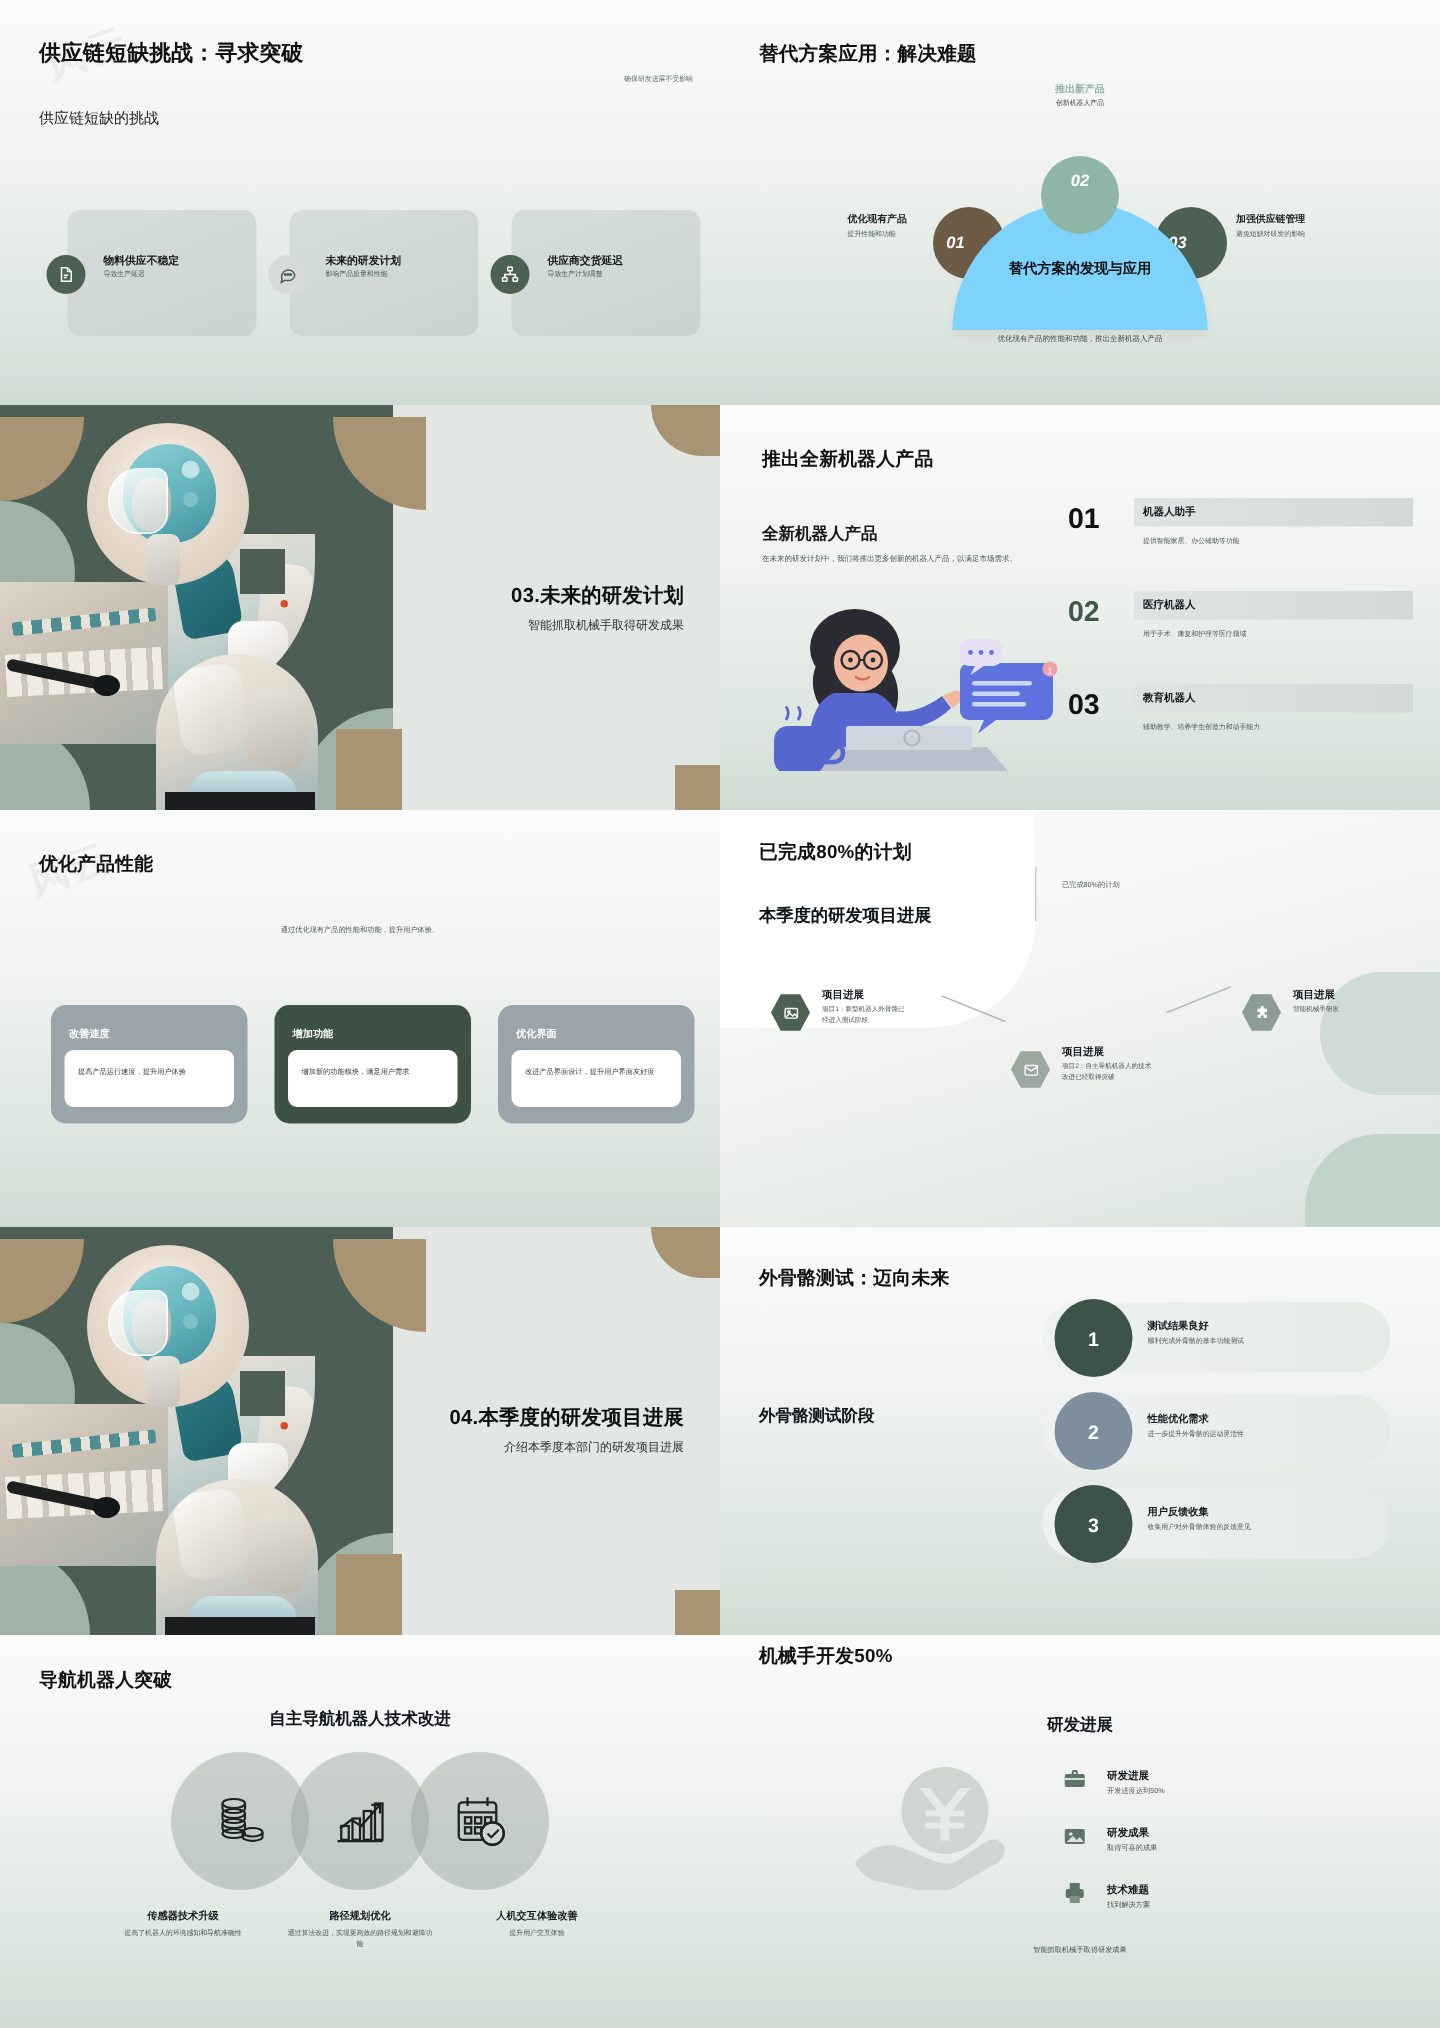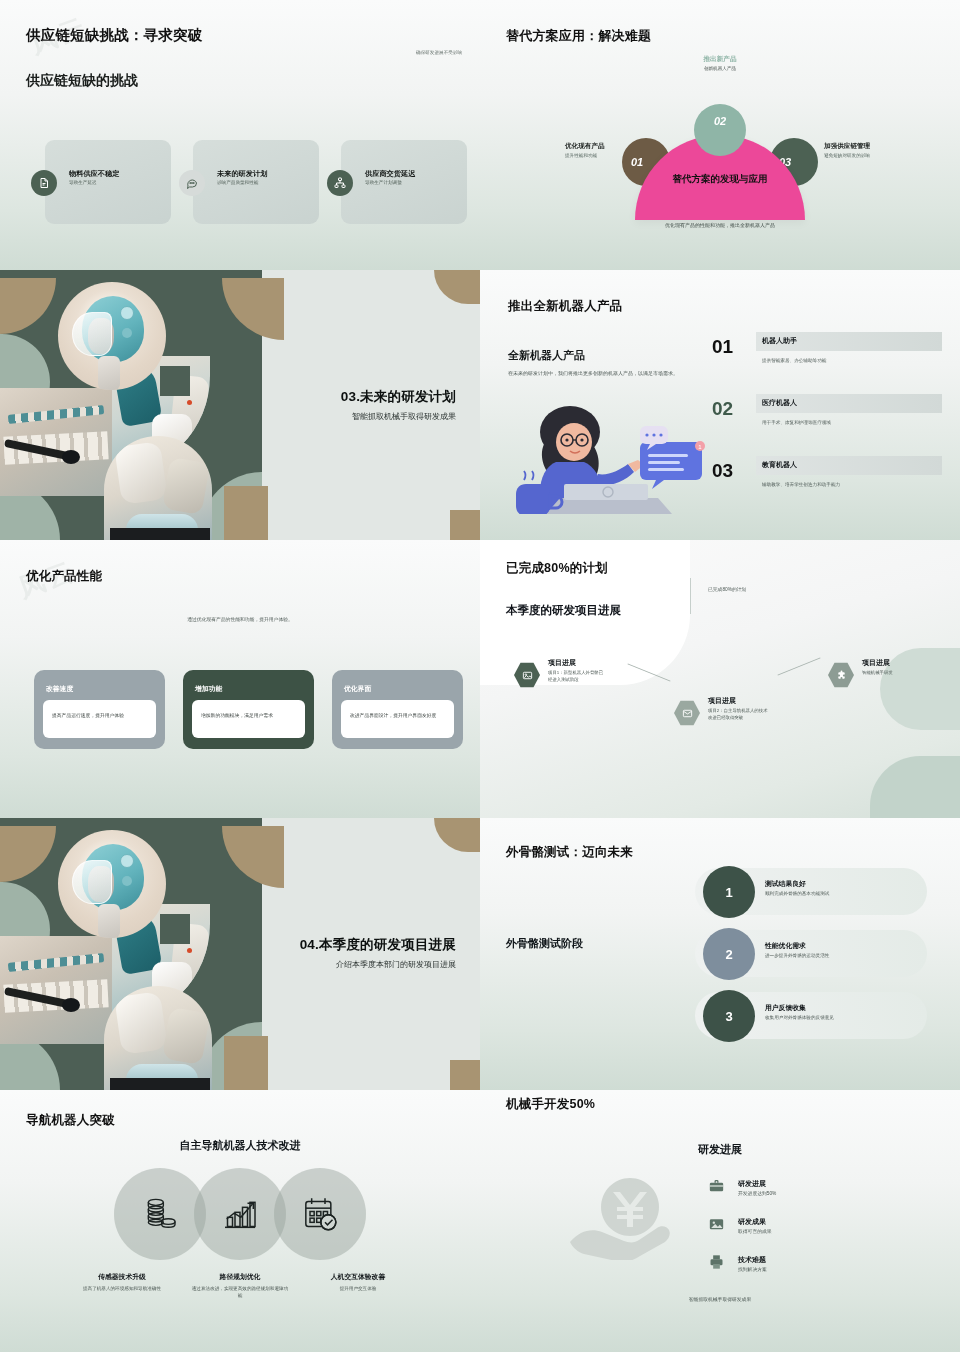--- a/index.html
+++ b/index.html
@@ -48,21 +48,21 @@
   }
 
   
   #s1 .title { left: 26px; top: 26px; font-size: 14.5px; }
   #s1 .kicker {
     position: absolute; right: 18px; top: 50px;
     font-size: 4.6px; color: #5f6b66; z-index: 6;
   }
   #s1 .sub {
     position: absolute; left: 26px; top: 72px;
-    font-size: 14px; font-weight: bold; color: #1b1f1d; z-index: 6;
+    font-size: 10px; font-weight: normal; color: #1b1f1d; z-index: 6;
   }
   #s1 .cards {
     position: absolute; left: 45px; top: 140px;
     display: flex; gap: 22px; z-index: 5;
   }
   #s1 .card {
     width: 126px; height: 84px;
     background: linear-gradient(160deg,#d6dedb,#c9d3d0);
     border-radius: 9px;
     position: relative;
@@ -82,21 +82,21 @@
   #s1 .card .dsc {
     position: absolute; left: 24px; top: 40px;
     font-size: 4.6px; color: #4d5b54;
   }
 
   
   #s2 .title { left: 26px; top: 27px; font-size: 13px; }
   #s2 .dome {
     position: absolute; left: 155px; top: 135px;
     width: 170px; height: 85px;
-    background: #ec4899;
+    background: #7dd3fc;
     border-radius: 85px 85px 0 0;
     z-index: 4;
     box-shadow: 0 3px 8px rgba(0,0,0,.05);
   }
   #s2 .dome-label {
     position: absolute; left: 0; right: 0; top: 38px;
     text-align: center; font-size: 9.5px; font-weight: bold; color: #111;
   }
   #s2 .node {
     position: absolute; border-radius: 50%;

